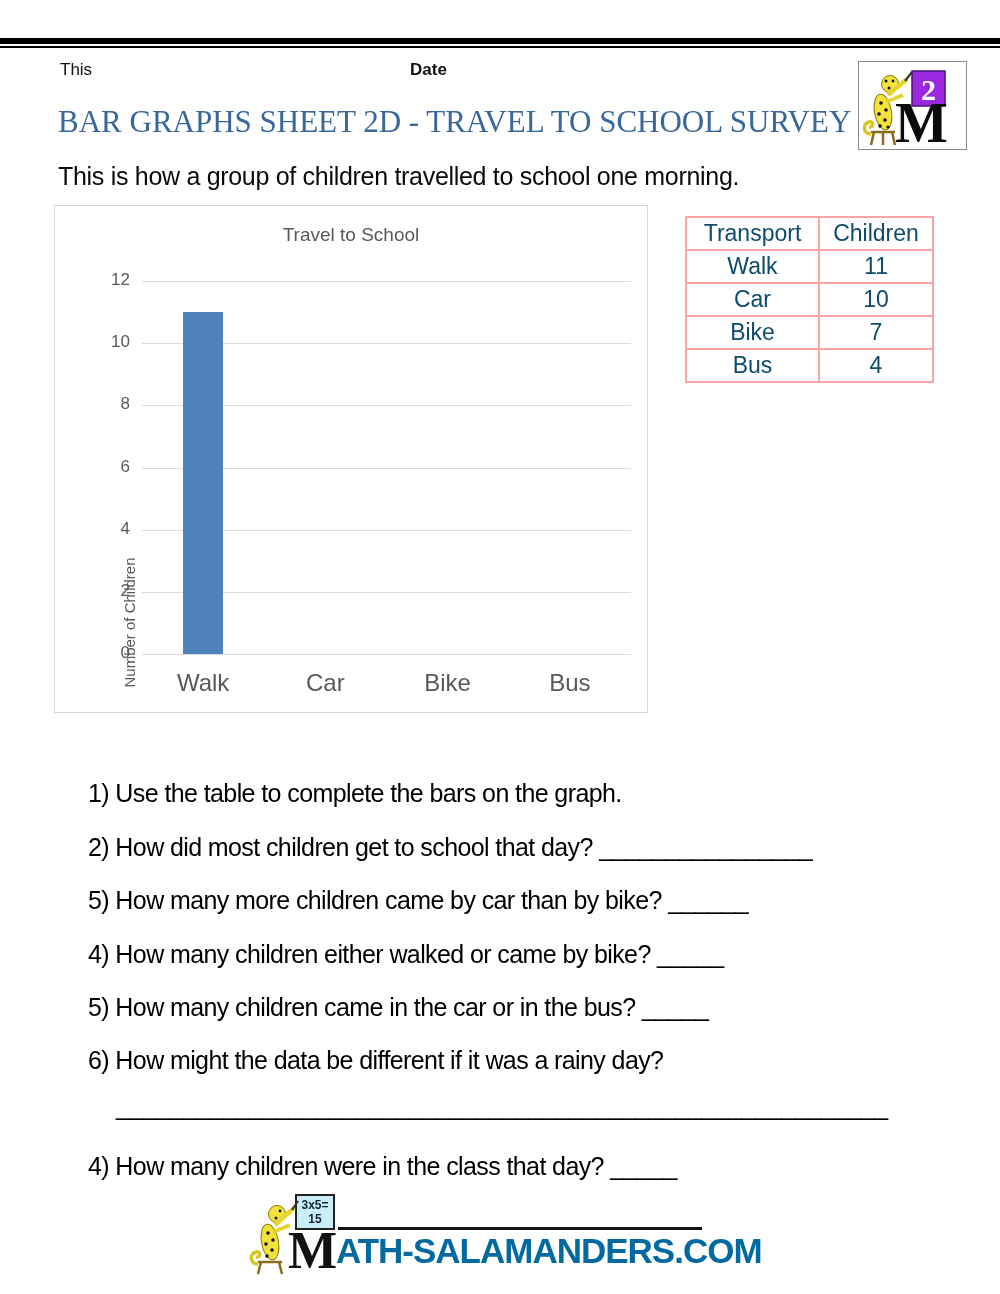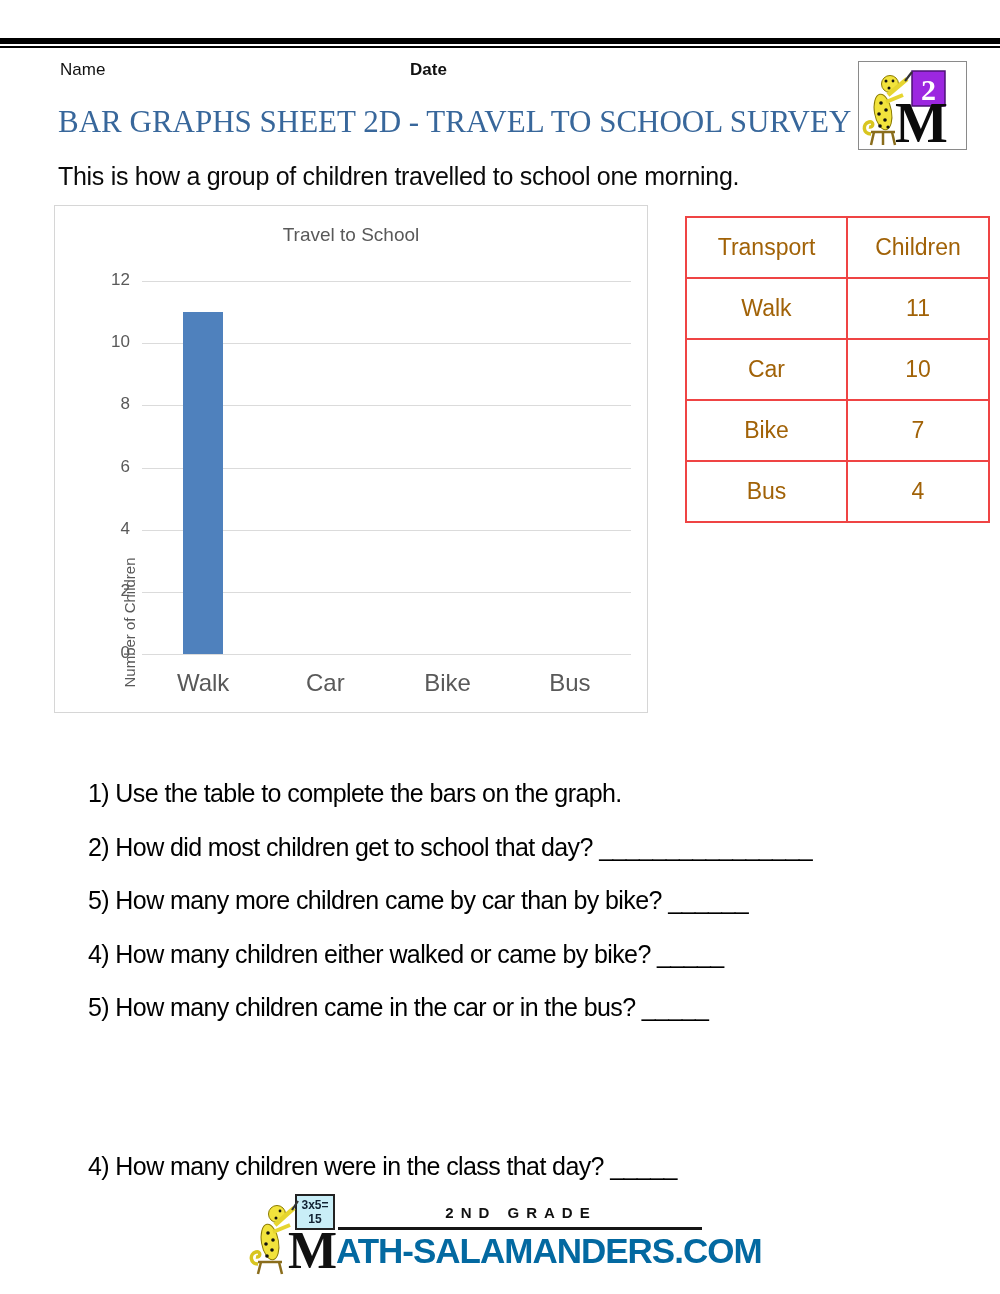--- a/index.html
+++ b/index.html
@@ -31,21 +31,21 @@
                 font-size:15px;color:#595959;transform:rotate(-90deg);transform-origin:center;}
   .chart-ylabel-wrap{position:absolute;left:36px;top:160px;width:0;height:0;}
   .plot{position:absolute;left:87px;top:75px;width:489px;height:373px;}
   .gridline{position:absolute;left:0;width:100%;height:1px;background:#dbdbdb;}
   .ytick{position:absolute;left:-58px;width:46px;text-align:right;font-size:17px;color:#595959;}
   .xlabel{position:absolute;top:388px;transform:translateX(-50%);font-size:24px;color:#595959;}
   .bar{position:absolute;width:40px;}
 
   
   .data-table{position:absolute;left:685px;top:216px;border-collapse:collapse;}
-  .data-table td{border:2px solid #ef4444;font-size:23px;text-align:center;padding:14px;height:31px;color:#a16207;}
+  .data-table td{border:2px solid #fca5a5;font-size:23px;text-align:center;padding:0;height:31px;color:#0c4a6e;}
   .data-table td.c1{width:131px;}
   .data-table td.c2{width:112px;}
 
   
   .question{position:absolute;left:88px;font-size:25px;letter-spacing:-0.6px;color:#000;white-space:nowrap;}
   .answer-line{position:absolute;left:116px;top:1092px;font-size:25px;letter-spacing:-0.6px;color:#000;}
 
   
   .footer{position:absolute;left:0;top:1190px;width:1000px;height:95px;}
   .footer-svg{position:absolute;left:246px;top:0px;}
@@ -56,21 +56,21 @@
                 letter-spacing:-1px;color:#0369a1;white-space:nowrap;}
 </style>
 </head>
 <body>
 
 <div id="page">
 
   <div class="rule-thick"></div>
   <div class="rule-thin"></div>
 
-  <div class="name-label">Name</div>
+  <div class="name-label">This</div>
   <div class="date-label">Date</div>
 
   <div class="sheet-title">BAR GRAPHS SHEET 2D - TRAVEL TO SCHOOL SURVEY</div>
   <div class="sheet-intro">This is how a group of children travelled to school one morning.</div>
 
   <div class="badge-box">
     <svg width="105" height="85" viewBox="0 0 105 85">
 
       <rect x="53" y="9" width="33" height="35" fill="#9C27E0" stroke="#4d1277" stroke-width="1.5"></rect>
       <text x="69.5" y="38" text-anchor="middle" font-family="Liberation Serif, serif" font-weight="bold" font-size="30" fill="#ffffff">2</text>
@@ -157,20 +157,22 @@
         <td class="c2">4</td>
       </tr>
     </tbody>
   </table>
 
   <div class="question" style="top:779px">1) Use the table to complete the bars on the graph.</div>
   <div class="question" style="top:833px">2) How did most children get to school that day? ________________</div>
   <div class="question" style="top:886px">5) How many more children came by car than by bike? ______</div>
   <div class="question" style="top:940px">4) How many children either walked or came by bike? _____</div>
   <div class="question" style="top:993px">5) How many children came in the car or in the bus? _____</div>
+  <div class="question" style="top:1046px">6) How might the data be different if it was a rainy day?</div>
+  <div class="answer-line">__________________________________________________________</div>
   <div class="question" style="top:1152px">4) How many children were in the class that day? _____</div>
 
   <div class="footer">
     <svg class="footer-svg" width="100" height="90" viewBox="0 0 100 90">
 
       <rect x="50" y="5" width="38" height="34" fill="#c9eef7" stroke="#222" stroke-width="2"></rect>
       <text x="69" y="19" text-anchor="middle" font-size="12" font-weight="bold" fill="#123" font-family="Liberation Sans, sans-serif">3x5=</text>
       <text x="69" y="33" text-anchor="middle" font-size="12" font-weight="bold" fill="#123" font-family="Liberation Sans, sans-serif">15</text>
 
       <text x="42" y="78" font-family="Liberation Serif, serif" font-weight="bold" font-size="52" fill="#111">M</text>
@@ -192,18 +194,17 @@
         <g fill="#111">
           <circle cx="22" cy="43" r="1.8"></circle>
             <circle cx="27" cy="50" r="1.8"></circle>
           <circle cx="20" cy="54" r="1.8"></circle>
             <circle cx="26" cy="60" r="1.8"></circle>
           <circle cx="21" cy="66" r="1.8"></circle>
             <circle cx="30" cy="28" r="1.5"></circle>
         </g>
       </g>
     </svg>
-    <div class="footer-grade">2ND GRADE</div>
     <div class="footer-line"></div>
     <div class="footer-brand">ATH-SALAMANDERS.COM</div>
   </div>
 
 </div>
 
 </body></html>

